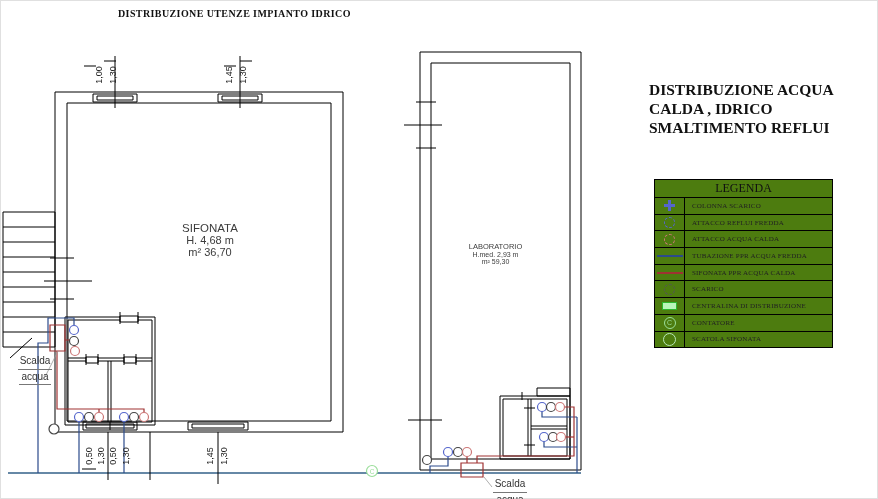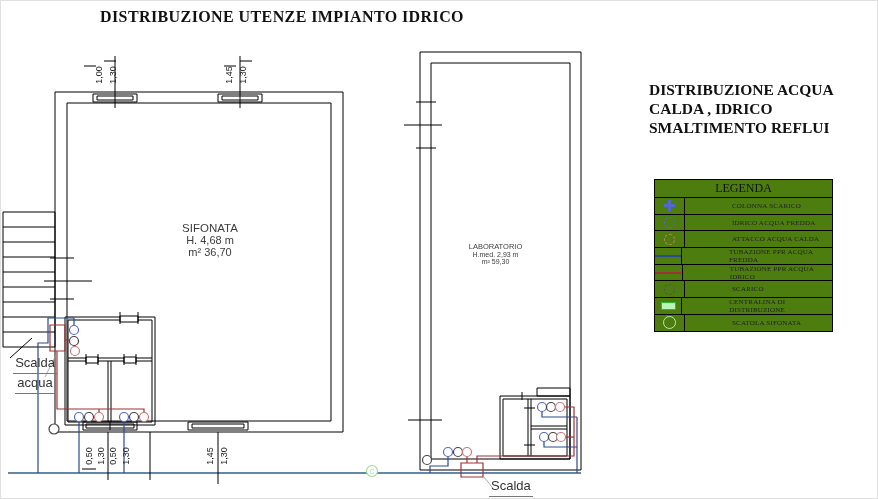--- a/index.html
+++ b/index.html
@@ -14,38 +14,38 @@
   .ln-cold line,.ln-cold polyline{stroke:var(--cold-water,#2b4a8b);stroke-width:1.2;fill:none;}
   .ln-hot line,.ln-hot polyline,.ln-hot rect{stroke:var(--hot-water,#a03232);stroke-width:1.2;fill:none;}
   .ln-main{stroke:var(--main-line,#336088);stroke-width:1.6;}
   .fx-cold circle{stroke:var(--fixture-cold,#5566cc);stroke-width:1.2;fill:#fff;}
   .fx-hot circle{stroke:var(--fixture-hot,#cc7777);stroke-width:1.2;fill:#fff;}
   .fx-drain circle{stroke:var(--fixture-drain,#444444);stroke-width:1.2;fill:#fff;}
   .meter circle{stroke:var(--green-light,#9ade9a);stroke-width:1.2;fill:#fff;}
   .meter text{fill:var(--green-light,#9ade9a);font-size:6.5px;font-family:"Liberation Sans",sans-serif;}
   .leader line{stroke:#999;stroke-width:0.8;}
 
-  .t-title{position:absolute;left:100px;top:8px;font-family:"Liberation Serif",serif;
-           font-weight:bold;font-size:16px;letter-spacing:.4px;color:#111;}
+  .t-title{position:absolute;left:118px;top:8px;font-family:"Liberation Serif",serif;
+           font-weight:bold;font-size:10px;letter-spacing:.4px;color:#111;}
   .t-sub{position:absolute;left:641px;top:80px;width:235px;font-family:"Liberation Serif",serif;
          font-weight:bold;font-size:15.5px;line-height:1.24;color:#111;margin-left:8px;}
   .room-label{position:absolute;text-align:center;color:#3c3c3c;}
   .room-label .rl-name{font-size:11.5px;}
   .room-label .rl-sub{font-size:11px;}
   .room-label.small .rl-name{font-size:7.5px;text-align:center;}
   .room-label.small .rl-sub{font-size:7px;}
-  .scalda{position:absolute;font-size:13px;color:#333;text-align:center;line-height:1.45;}
+  .scalda{position:absolute;font-size:10px;color:#333;text-align:center;line-height:1.45;}
   .scalda span{display:inline-block;border-bottom:1px solid #777;padding:0 2px;}
   .dimlab{position:absolute;font-size:9px;color:#222;white-space:nowrap;
           transform:translate(-50%,-50%) rotate(-90deg);}
 
   .legend{position:absolute;left:654px;top:179px;width:177px;border:1px solid #000;background:#4d7c0f;}
   .lg-head{height:16px;border-bottom:1px solid #000;text-align:center;
            font-family:"Liberation Serif",serif;font-size:12px;padding-top:1px;color:#111;}
-  .lg-row{display:flex;align-items:center;height:15.7px;border-bottom:1px solid #000;gap:40px;}
+  .lg-row{display:flex;align-items:center;height:15.7px;border-bottom:1px solid #000;}
   .lg-row:last-child{border-bottom:none;text-align:right;}
   .lg-sym{width:29px;align-self:stretch;border-right:1px solid #000;display:flex;
           align-items:center;justify-content:center;}
   .lg-lab{font-family:"Liberation Serif",serif;font-size:7px;letter-spacing:.2px;
           padding-left:7px;color:#222;}
   .sym-plus{width:11px;height:11px;position:relative;}
   .sym-plus::before{content:"";position:absolute;left:0;top:4px;width:11px;height:3px;background:var(--fixture-cold,#3b4fc0);}
   .sym-plus::after{content:"";position:absolute;left:4px;top:0;width:3px;height:11px;background:var(--fixture-cold,#3b4fc0);}
   .sym-circ{width:9px;height:9px;border-radius:50%;border:1px dashed #555;}
   .sym-circ.c-cold{border-color:var(--fixture-cold,#5566cc);}
@@ -262,53 +262,59 @@
     <div class="lg-row">
       <div class="lg-sym">
           <div class="sym-plus"></div>
         </div>
       <div class="lg-lab">COLONNA SCARICO</div>
     </div>
     <div class="lg-row">
       <div class="lg-sym">
           <div class="sym-circ c-cold"></div>
         </div>
-      <div class="lg-lab">IDRICO ACQUA FREDDA</div>
+      <div class="lg-lab">ATTACCO REFLUI FREDDA</div>
     </div>
     <div class="lg-row">
       <div class="lg-sym">
           <div class="sym-circ c-hot"></div>
         </div>
       <div class="lg-lab">ATTACCO ACQUA CALDA</div>
     </div>
     <div class="lg-row">
       <div class="lg-sym">
           <div class="sym-line c-cold"></div>
         </div>
       <div class="lg-lab">TUBAZIONE PPR ACQUA FREDDA</div>
     </div>
     <div class="lg-row">
       <div class="lg-sym">
           <div class="sym-line c-hot"></div>
         </div>
-      <div class="lg-lab">TUBAZIONE PPR ACQUA IDRICO</div>
+      <div class="lg-lab">SIFONATA PPR ACQUA CALDA</div>
     </div>
     <div class="lg-row">
       <div class="lg-sym">
           <div class="sym-circ"></div>
         </div>
       <div class="lg-lab">SCARICO</div>
     </div>
     <div class="lg-row">
       <div class="lg-sym">
           <div class="sym-rect"></div>
         </div>
       <div class="lg-lab">CENTRALINA DI DISTRIBUZIONE</div>
     </div>
     <div class="lg-row">
       <div class="lg-sym">
+          <div class="sym-cont">C</div>
+        </div>
+      <div class="lg-lab">CONTATORE</div>
+    </div>
+    <div class="lg-row">
+      <div class="lg-sym">
           <div class="sym-sifon"></div>
         </div>
       <div class="lg-lab">SCATOLA SIFONATA</div>
     </div>
   </div>
 
 </div>
 
 </body></html>

